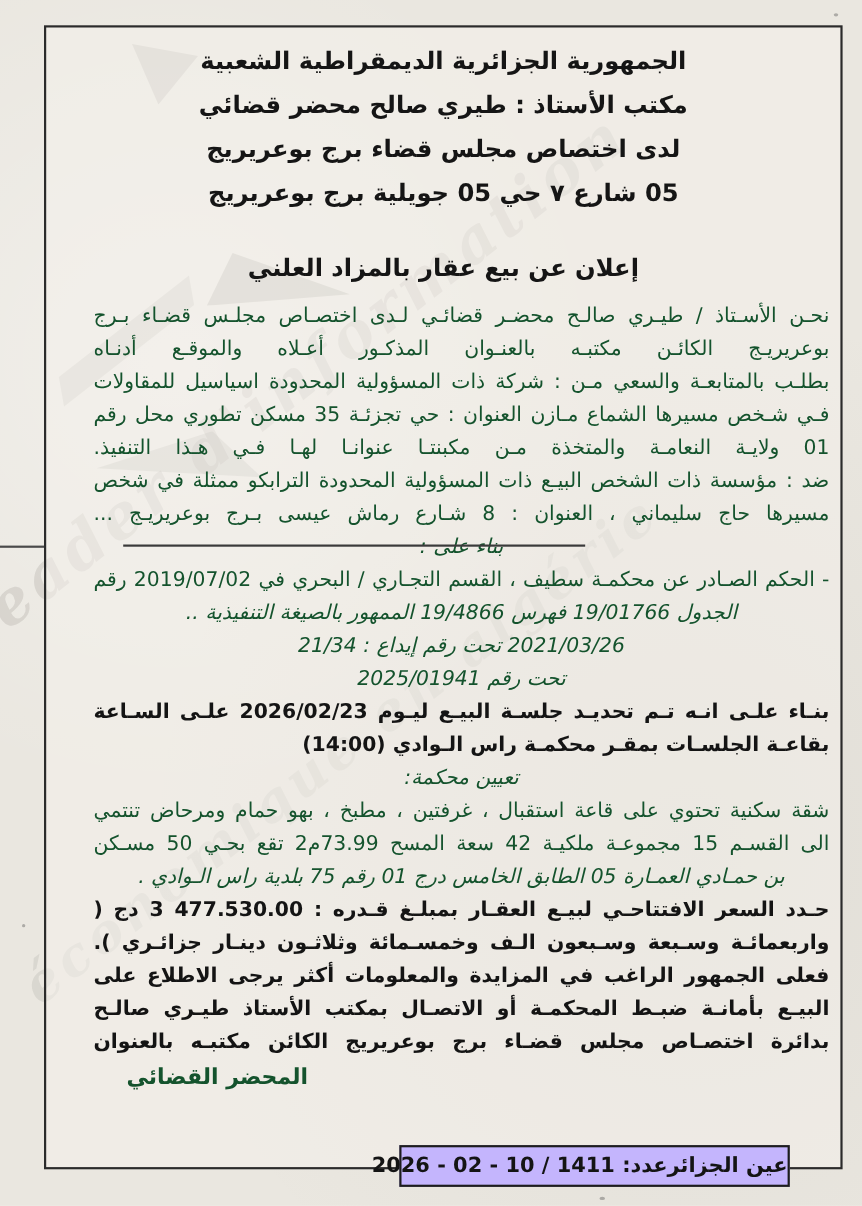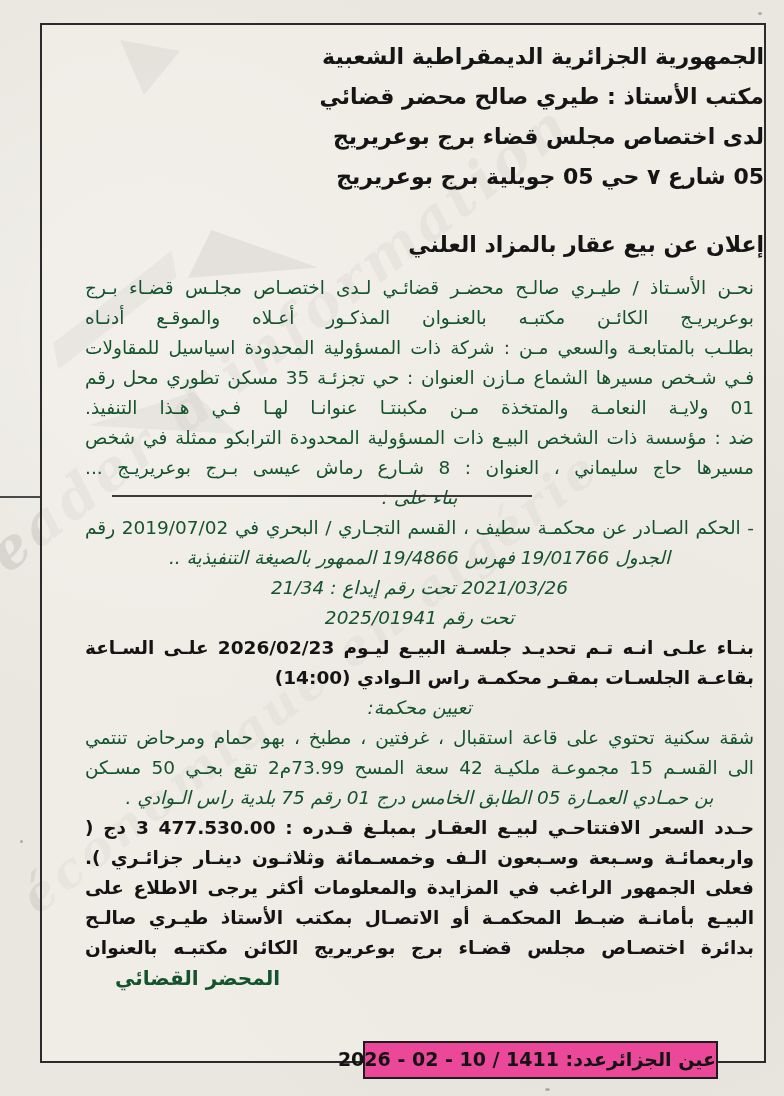--- a/index.html
+++ b/index.html
@@ -25,41 +25,41 @@
   .frag2{left:40px;top:298px;width:150px;height:24px;transform:rotate(-38deg) skewX(-28deg);background:rgba(100,98,92,.14);}
   .frag3{left:88px;top:392px;width:150px;height:42px;clip-path:polygon(0 80%,70% 0,100% 100%);background:rgba(100,98,92,.16);}
   .frag4{left:120px;top:40px;width:60px;height:55px;clip-path:polygon(0 0,100% 20%,40% 100%);background:rgba(100,98,92,.18);}
   
   .doc-box{
     position:absolute;left:40px;top:23px;width:726px;height:1040px;
     border:2.5px solid #2b2b2b;background:rgba(244,241,235,.55);
     box-sizing:border-box;
   }
   
-  .header{padding-top:12px;}
+  .header{padding-top:12px;text-align:center;}
   .h-line{
     height:40px;line-height:40px;font-weight:700;font-size:22px;color:#151515;
     white-space:nowrap;
   }
   .h-line.title{font-size:22px;margin-top:28px;}
   
   .bodytxt{padding:8px 10px 0 43px;}
   .bl{
     height:30px;line-height:30px;font-size:18.5px;white-space:nowrap;color:#14532d;
   }
   .bl.j{text-align:justify;text-align-last:justify;white-space:normal;height:30px;overflow:hidden;}
   .bl.r{text-align:center;font-style:italic;}
   .bl.lr{direction:ltr;text-align:right;}
   .bl.b{font-weight:700;color:#141414;}
   .bl.sig{text-align:left;padding-left:30px;font-weight:700;font-size:20px;}
   .underline7{position:absolute;left:70px;top:470px;width:420px;height:2px;background:#3a3a3a;}
   
   .stamp{
     position:absolute;left:363px;top:1041px;width:355px;height:38px;box-sizing:border-box;
-    border:2.5px solid #1d1d1d;background:#ec4899;z-index:5;
+    border:2.5px solid #1d1d1d;background:#c4b5fd;z-index:5;
     font-weight:700;font-size:19px;line-height:33px;text-align:center;color:#141414;
     white-space:nowrap;
   }
   .outside-line{position:absolute;left:0;top:496px;width:41px;height:2px;background:#4a4a4a;}
   .speck{position:absolute;background:rgba(60,60,60,.35);border-radius:50%;}
   .s1{left:758px;top:12px;width:4px;height:3px;}
   .s2{left:20px;top:840px;width:3px;height:3px;}
   .s3{left:545px;top:1088px;width:5px;height:3px;}
 </style>
 </head>

